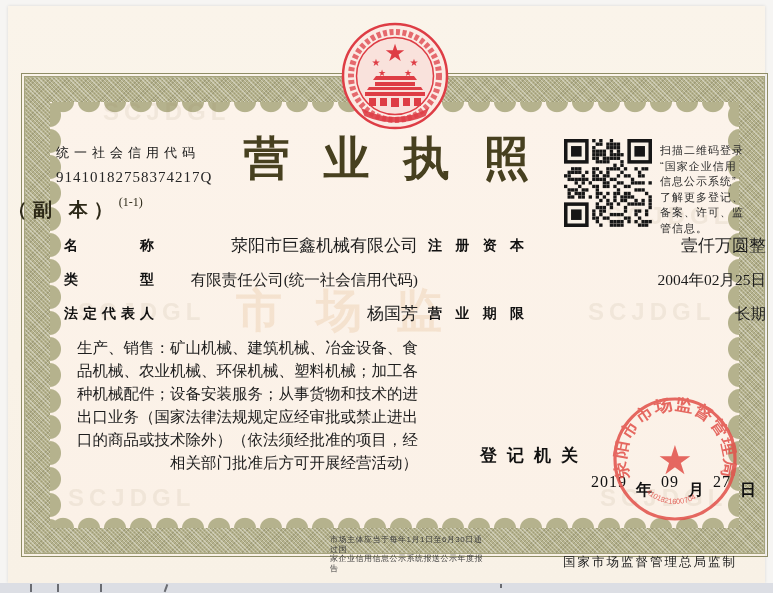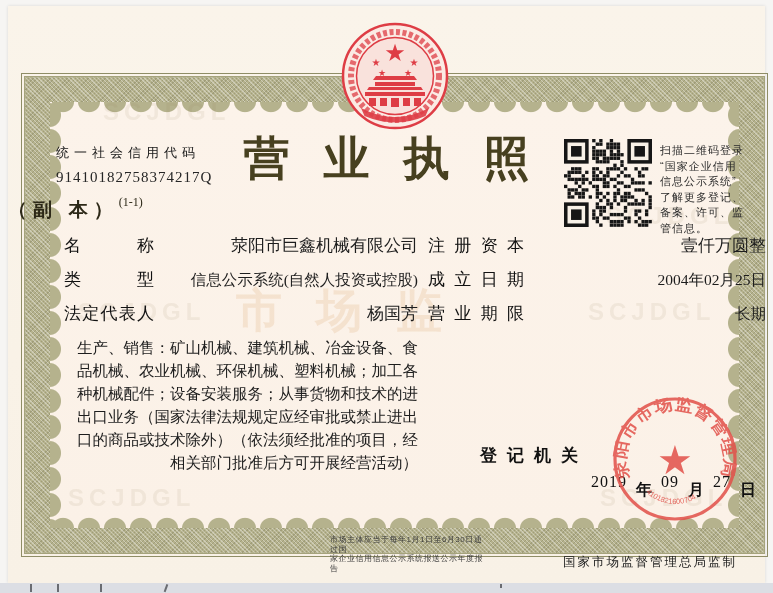--- a/index.html
+++ b/index.html
@@ -68,21 +68,21 @@
   .subtitle sup{font-size:12px;letter-spacing:0;font-weight:normal;position:relative;top:-3px;}
   
   .qr{position:absolute;left:556px;top:133px;width:88px;height:88px;}
   .qr-caption{position:absolute;left:652px;top:137px;width:108px;
       font-size:11px;line-height:15.5px;color:#2b2b2b;letter-spacing:1px;}
   
   .fields-left{position:absolute;left:56px;top:228px;width:354px;}
   .fields-right{position:absolute;left:420px;top:228px;width:338px;}
   .frow{display:flex;align-items:flex-start;margin-bottom:11px;}
   .flabel{flex:0 0 90px;text-align:justify;text-align-last:justify;
-      font-weight:normal;font-size:17px;color:#111;line-height:23px;}
+      font-weight:bold;font-size:14px;color:#111;line-height:23px;}
   .fields-right .flabel{flex:0 0 96px;}
   .fvalue{margin-left:8px;flex:1;font-family:"Liberation Serif","DejaVu Serif",serif;
       font-size:15.5px;line-height:23px;color:#1d1d1d;text-align:right;}
   .fvalue.big{font-size:17px;}
   
   .regauth{position:absolute;left:472px;top:438px;font-size:17px;font-weight:bold;
       letter-spacing:10px;color:#111;}
   .issue-date{position:absolute;left:578px;top:474px;display:flex;align-items:flex-start;
       font-size:16px;color:#111;}
   .issue-date .num{font-family:"Liberation Serif","DejaVu Serif",serif;
@@ -392,38 +392,37 @@
     <div>管信息。</div>
   </div>
 
   <div class="fields-left">
     <div class="frow">
       <span class="flabel">名称</span>
       <span class="fvalue big">荥阳市巨鑫机械有限公司</span>
     </div>
     <div class="frow">
       <span class="flabel">类型</span>
-      <span class="fvalue">信息公示系统(自然人投资或控股)</span>
+      <span class="fvalue">有限责任公司(统一社会信用代码)</span>
     </div>
     <div class="frow">
       <span class="flabel">法定代表人</span>
       <span class="fvalue big">杨国芳</span>
     </div>
     <div class="frow">
       <span class="fvalue">生产、销售：矿山机械、建筑机械、冶金设备、食品机械、农业机械、环保机械、塑料机械；加工各种机械配件；设备安装服务；从事货物和技术的进出口业务（国家法律法规规定应经审批或禁止进出口的商品或技术除外）（依法须经批准的项目，经相关部门批准后方可开展经营活动）</span>
     </div>
   </div>
 
   <div class="fields-right">
     <div class="frow">
       <span class="flabel">注册资本</span>
       <span class="fvalue big">壹仟万圆整</span>
     </div>
     <div class="frow">
-      <span class="flabel">成立日期</span>
       <span class="fvalue">2004年02月25日</span>
     </div>
     <div class="frow">
       <span class="flabel">营业期限</span>
       <span class="fvalue">长期</span>
     </div>
   </div>
 
   <div class="regauth">登记机关</div>
 

